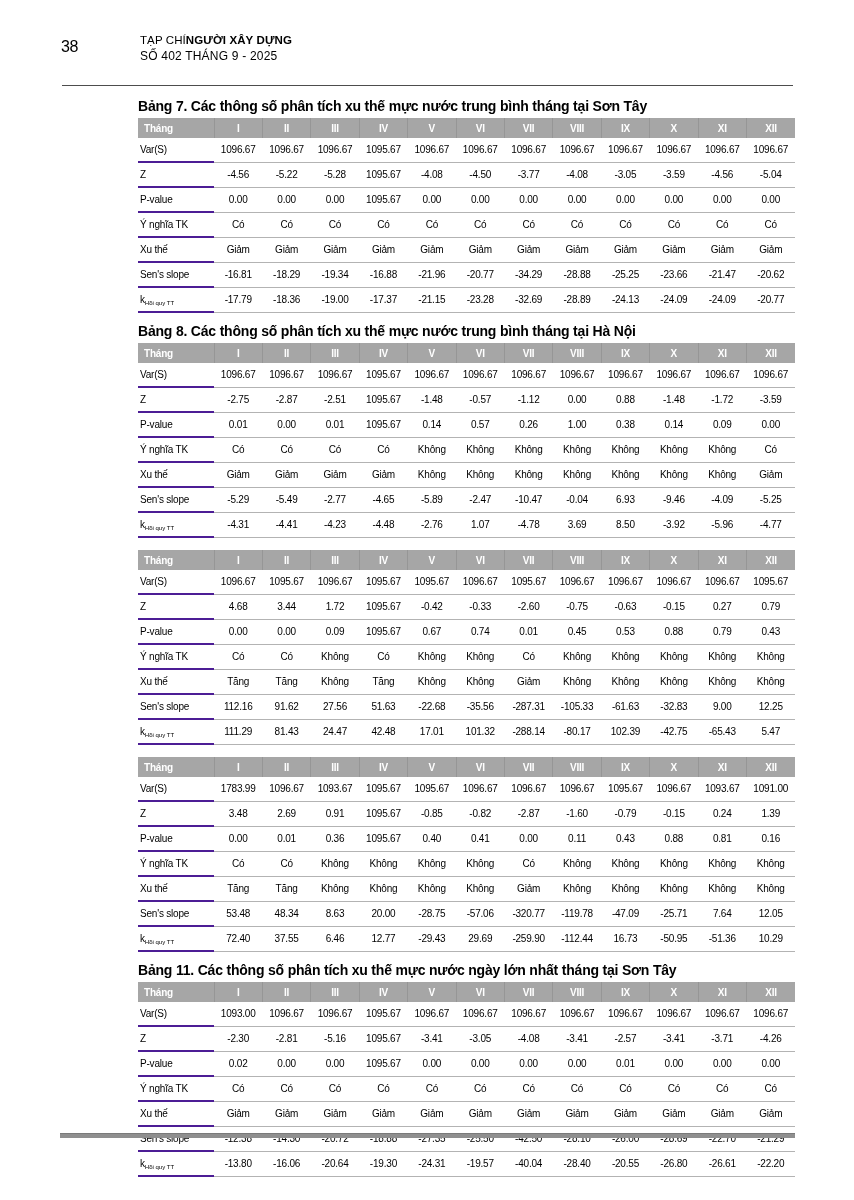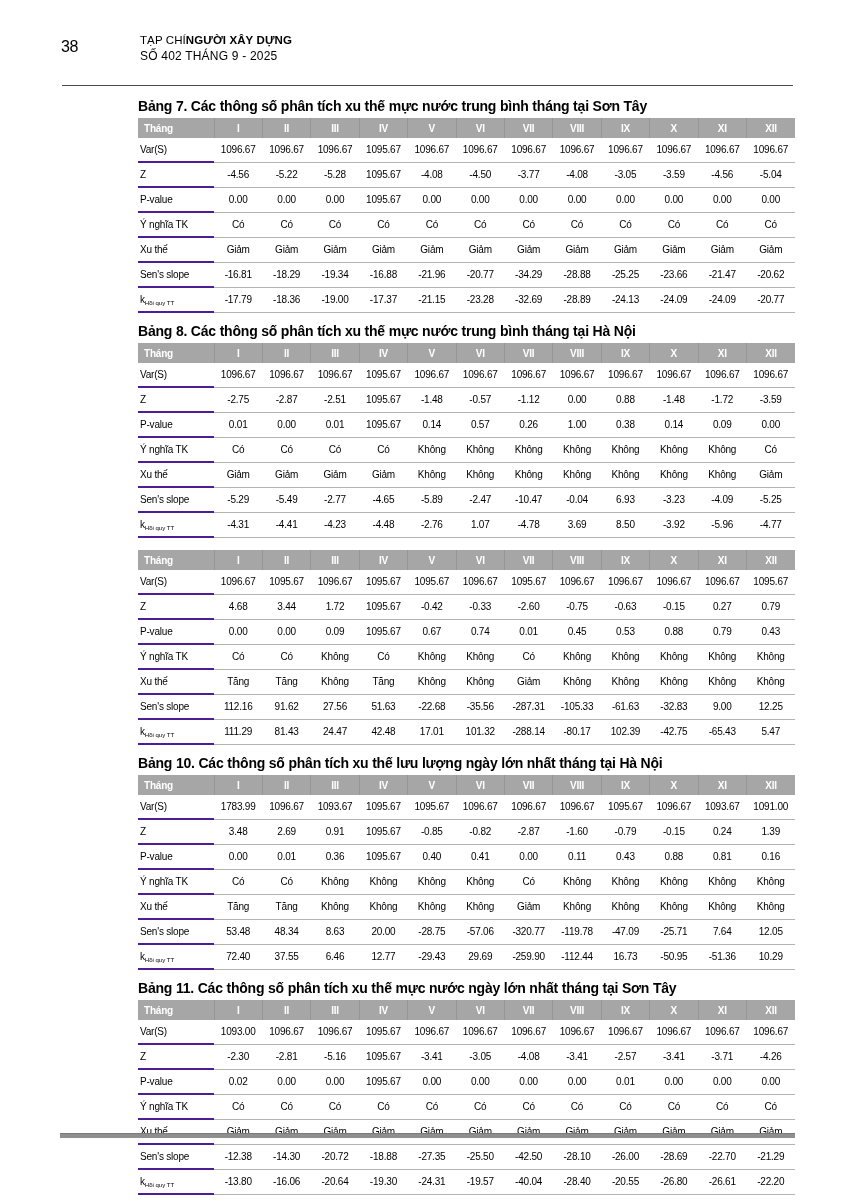--- a/index.html
+++ b/index.html
@@ -326,21 +326,21 @@
               <th><span>Sen's slope</span></th>
               <td>-5.29</td>
               <td>-5.49</td>
               <td>-2.77</td>
               <td>-4.65</td>
               <td>-5.89</td>
               <td>-2.47</td>
               <td>-10.47</td>
               <td>-0.04</td>
               <td>6.93</td>
-              <td>-3.23</td>
+              <td>-9.46</td>
               <td>-4.09</td>
               <td>-5.25</td>
             </tr>
             <tr>
               <th><span>k</span><sub class="ksub">Hồi quy TT</sub></th>
               <td>-4.31</td>
               <td>-4.41</td>
               <td>-4.23</td>
               <td>-4.48</td>
               <td>-2.76</td>
@@ -492,21 +492,20 @@
               <td>-80.17</td>
               <td>102.39</td>
               <td>-42.75</td>
               <td>-65.43</td>
               <td>5.47</td>
             </tr>
           </tbody>
         </table>
       </div>
       <div class="tbl-block">
-        <div class="tbl-title">Bảng 10. Các thông số phân tích xu thế lưu lượng ngày lớn nhất tháng tại Hà Nội</div>
         <table class="data">
           <colgroup>
             <col class="c-label">
             <col>
             <col>
             <col>
             <col>
             <col>
             <col>
             <col>

